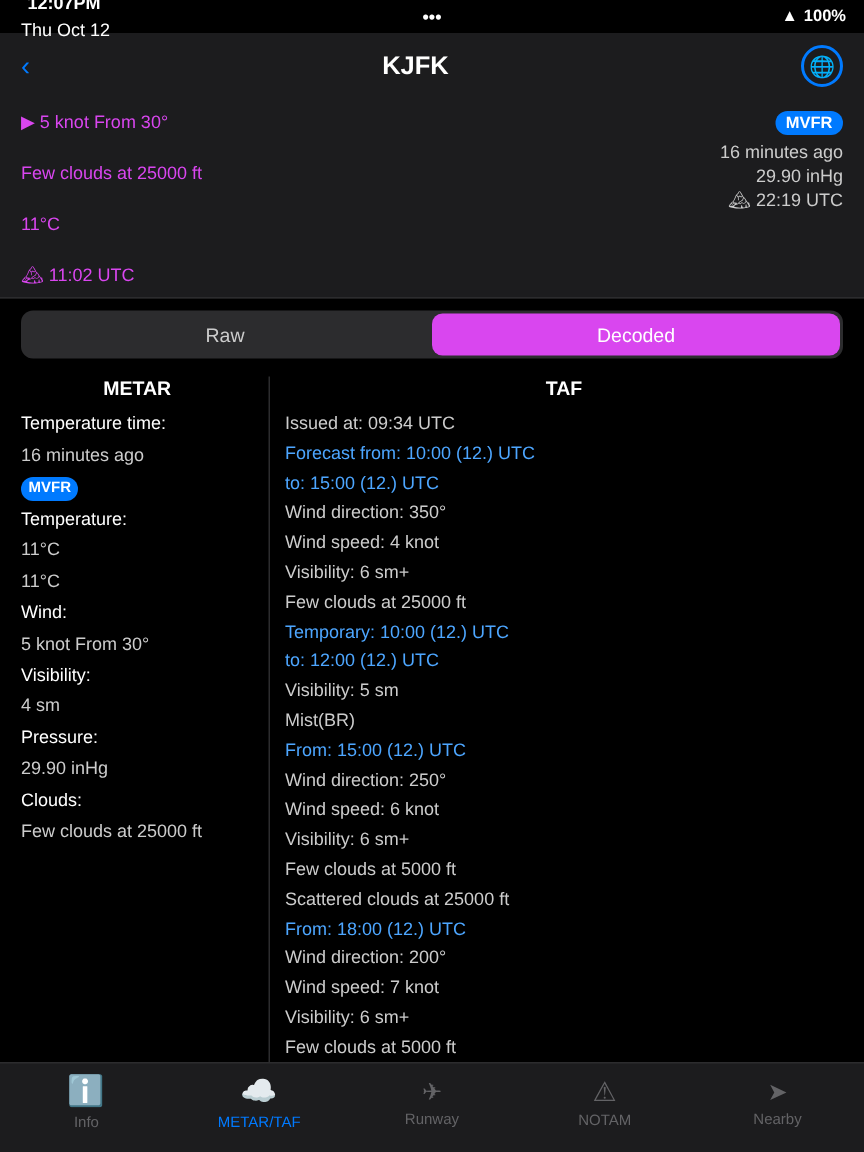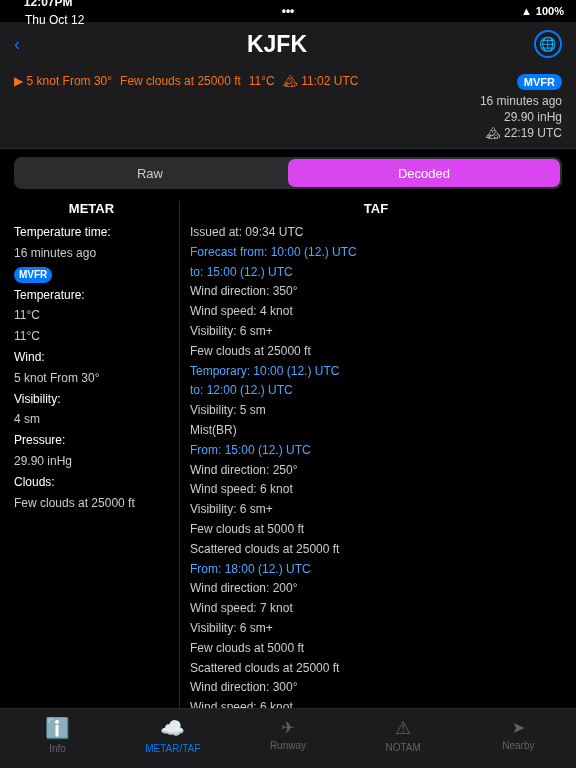--- a/index.html
+++ b/index.html
@@ -38,21 +38,21 @@
       padding: 6px 14px;
       background: #1c1c1e;
       height: 44px;
     }
     .nav-back {
       color: #007aff;
       font-size: 18px;
       font-weight: 300;
     }
     .nav-title {
-      font-size: 23px;
+      font-size: 17px;
       font-weight: 600;
       color: #fff;
     }
     .nav-globe {
       width: 28px;
       height: 28px;
       border-radius: 50%;
       border: 2px solid #007aff;
       display: flex;
       align-items: center;
@@ -62,21 +62,21 @@
     }
 
     
     .weather-header {
       background: #1c1c1e;
       padding: 8px 14px;
       display: flex;
       justify-content: space-between;
       border-bottom: 1px solid #2c2c2e;
     }
-    .weather-left { display: flex; flex-direction: row; gap: 8px; font-size: 12px; color: #f97316; }
+    .weather-left { display: flex; flex-direction: column; gap: 20px; font-size: 12px; color: #d946ef; }
     .weather-right { display: flex; flex-direction: column; align-items: flex-end; gap: 2px; font-size: 12px; color: #ccc; }
     .mvfr-badge {
       background: #007aff;
       color: #fff;
       font-size: 11px;
       font-weight: 700;
       padding: 2px 7px;
       border-radius: 10px;
       display: inline-block;
       margin-bottom: 2px;
@@ -183,21 +183,21 @@
     .tab-label { font-size: 10px; }
 
     .divider { width: 1px; background: #2c2c2e; margin: 4px 0; }
   </style>
 </head>
 <body>
 
 <div class="status-bar">
   <div class="status-bar-left">
     <span>12:07PM</span>
-    <span style="margin-left:13px;font-weight:400;">Thu Oct 12</span>
+    <span style="margin-left:2px;font-weight:400;">Thu Oct 12</span>
   </div>
   <div class="status-bar-center">
     <span>•••</span>
   </div>
   <div class="status-bar-right">
     <span>▲</span>
     <span>100%</span>
   </div>
 </div>
 

